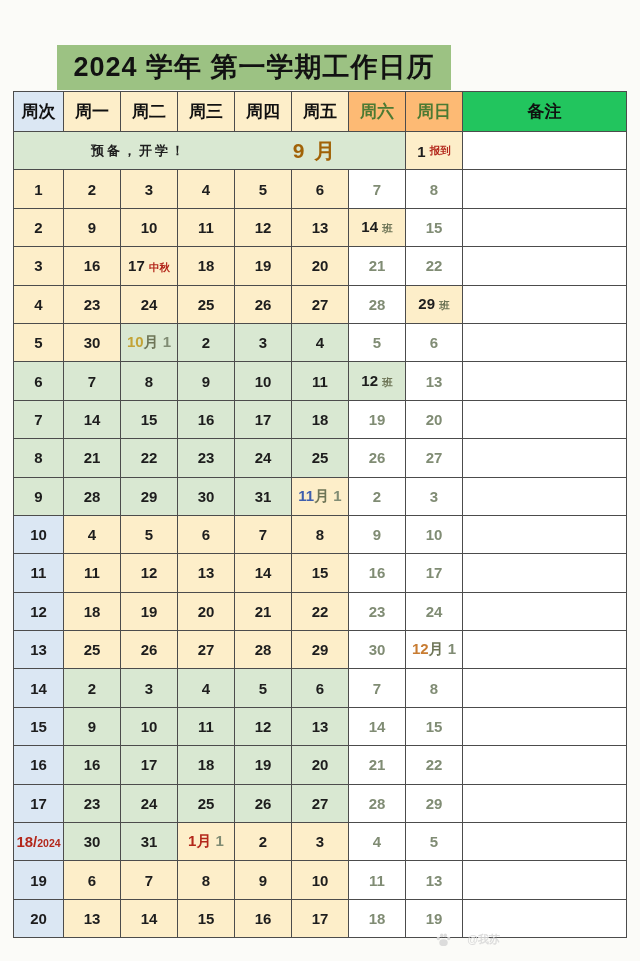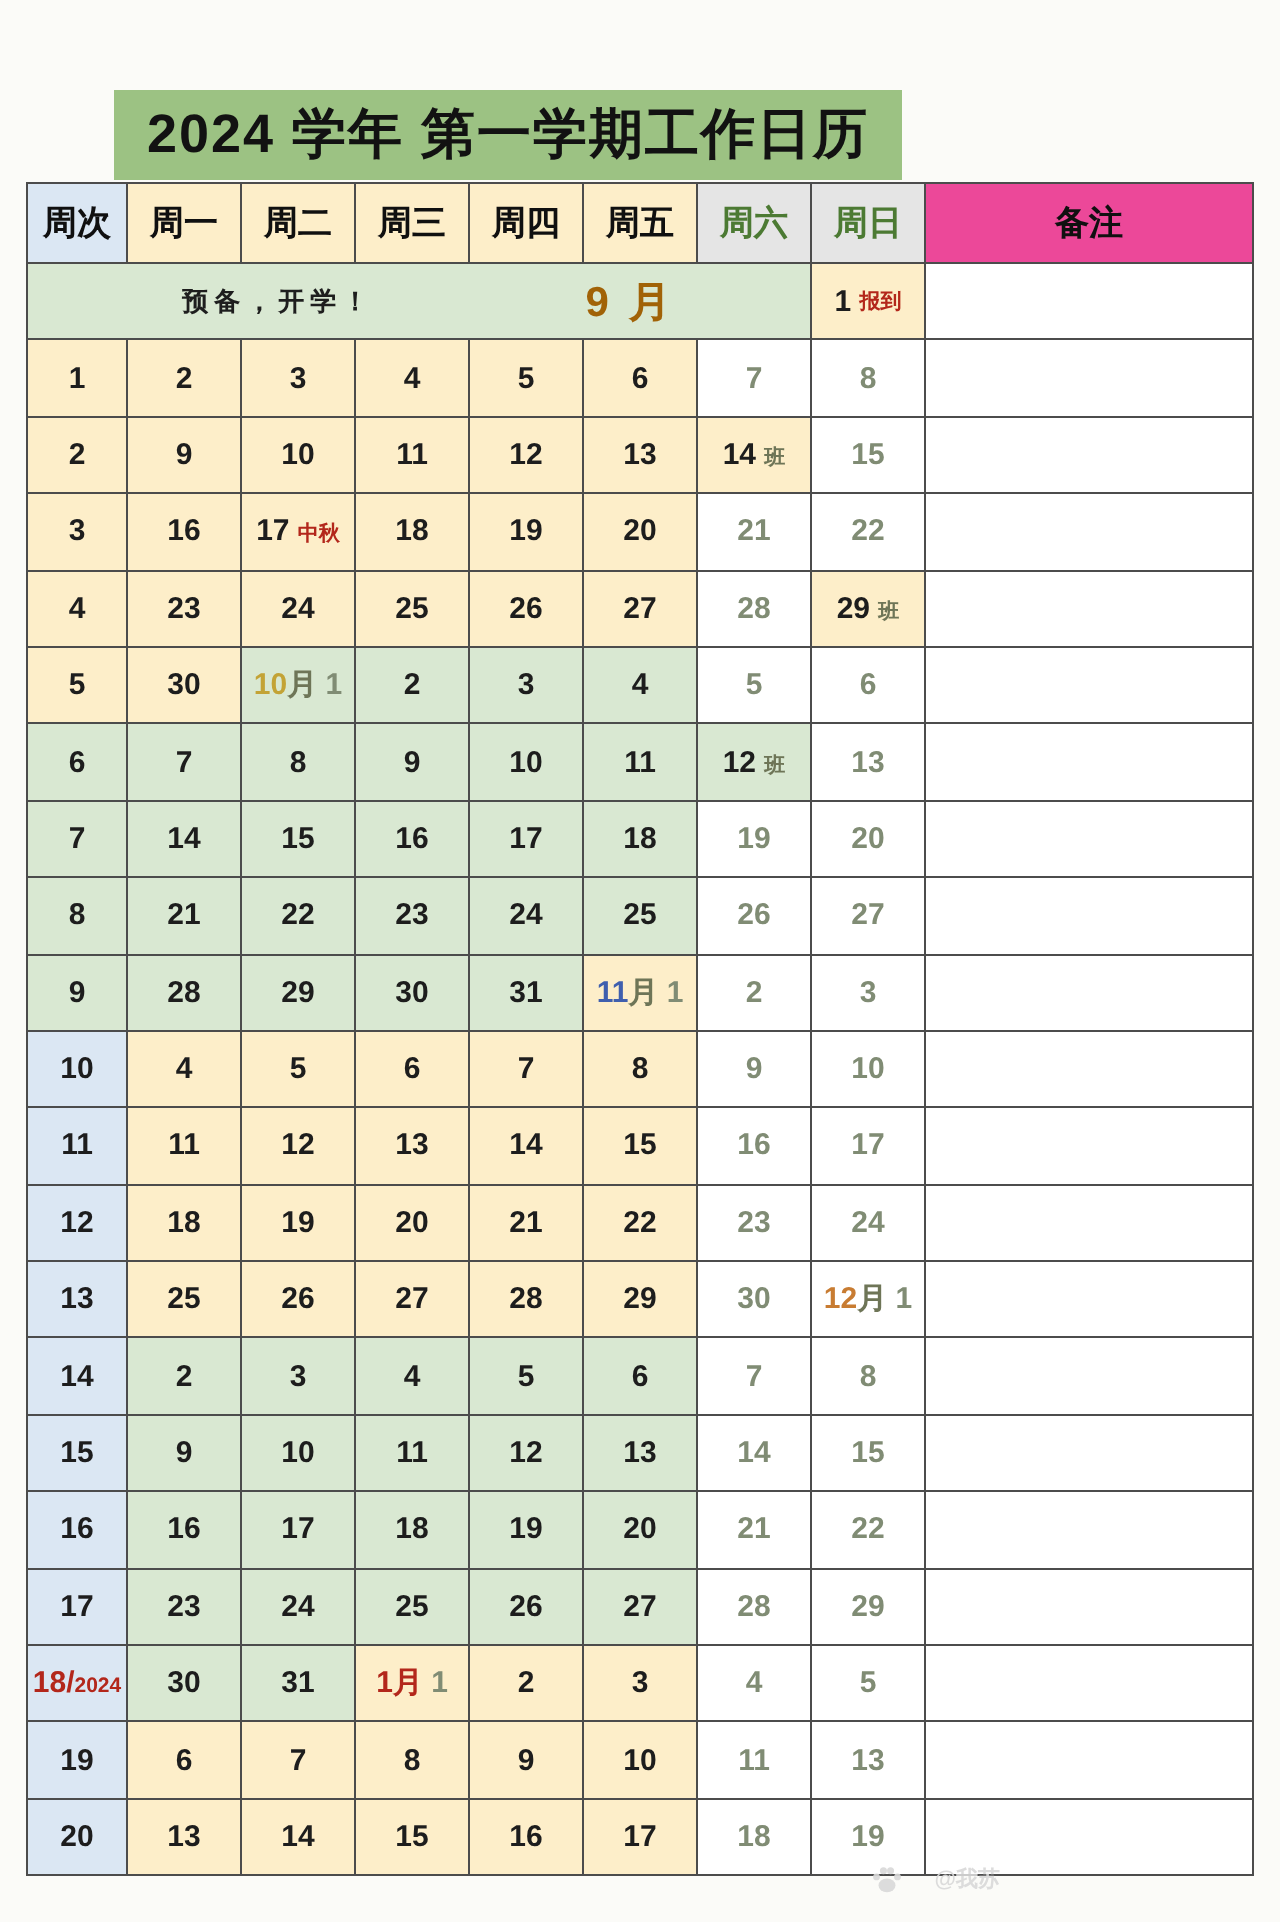--- a/index.html
+++ b/index.html
@@ -40,22 +40,22 @@
     vertical-align:middle;
     padding:0;
     overflow:hidden;
     white-space:nowrap;
   }
   .cal thead th{height:39px;font-size:17px;font-weight:bold;color:#101010;}
   .cal tbody td{height:37.4px;font-size:15px;}
   
   .h-blue{background:#dbe7f3;margin-left:28px;}
   .h-yellow{background:#fdeec9;}
-  .h-green{background:#e5e5e5;color:#4c7a33 !important;margin-left:48px;}
-  .h-pink{background:#ec4899;}
+  .h-green{background:#fdba74;color:#4c7a33 !important;margin-left:48px;}
+  .h-pink{background:#22c55e;}
   
   .bg-y{background:#fdeec9;}
   .bg-g{background:#d9e8d2;margin-top:28px;}
   .bg-b{background:#dbe7f3;}
   .bg-w{background:#ffffff;}
   
   .c-d{color:#1d1d1d;font-weight:700;}
   .c-g{color:#808c74;font-weight:600;}
   .c-red{color:#b3271b;font-weight:700;text-align:center;}
   .c-org{color:#c87c32;font-weight:700;}

